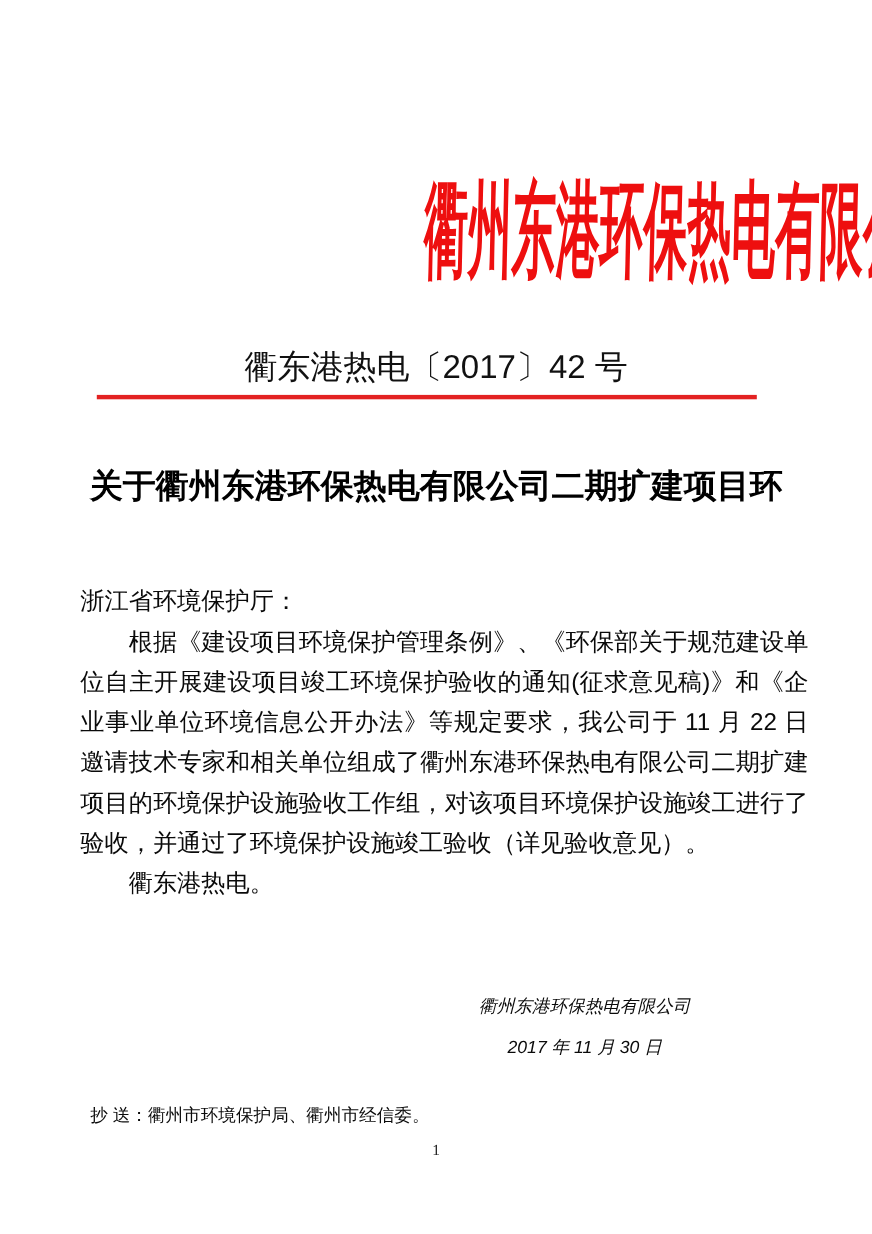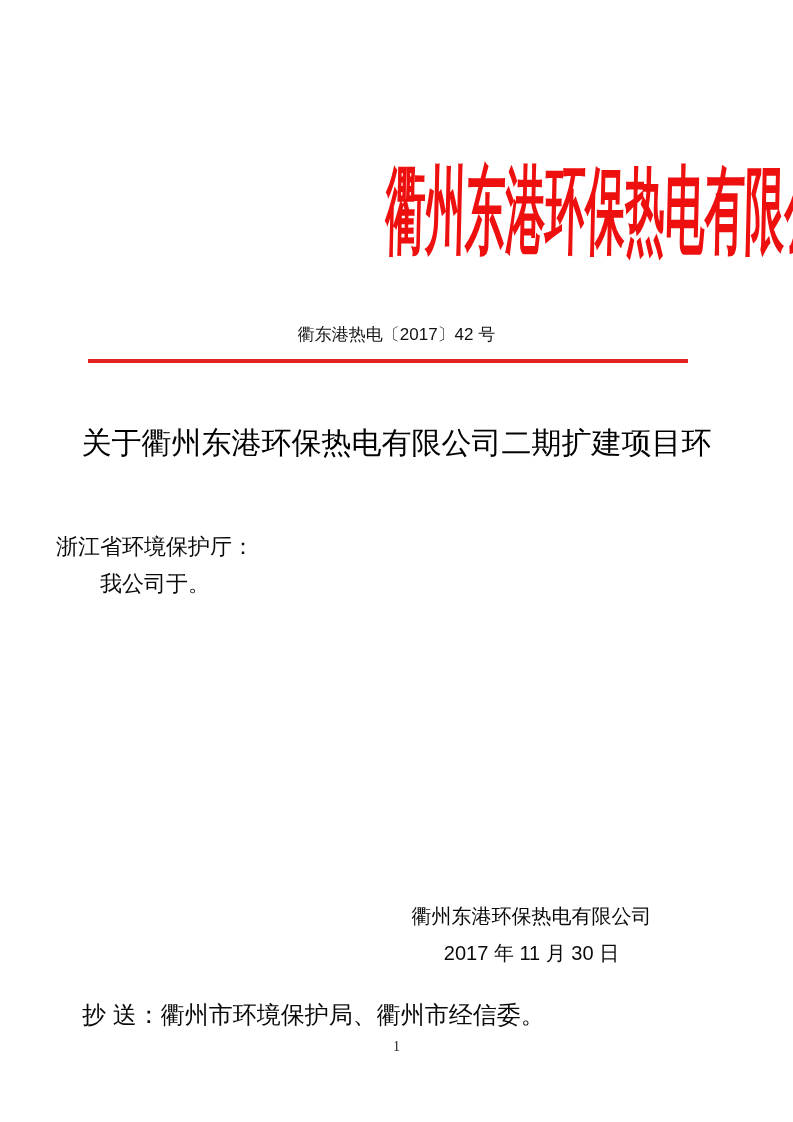--- a/index.html
+++ b/index.html
@@ -31,70 +31,71 @@
     transform: scaleX(0.42) skewX(-3deg);
     transform-origin: 50% 50%;
     font-family: "Liberation Sans", sans-serif;
   }
   .doc-number {
     position: absolute;
     top: 320px;
     left: 0;
     width: 100%;
     text-align: center;
-    font-size: 17px;
+    font-size: 30px;
     line-height: 30px;
     color: #111111;
   }
   .red-rule {
     position: absolute;
     top: 359px;
     left: 88px;
     width: 600px;
     height: 4px;
     background: #e32222;
   }
   .doc-title {
     position: absolute;
     top: 424px;
     left: 40px;
     width: 713px;
     text-align: center;
     font-family: "Liberation Serif", serif;
-    font-weight: normal;
+    font-weight: bold;
     font-size: 30px;
     line-height: 38px;
     color: #000000;
   }
   .body-text {
     position: absolute;
     top: 529px;
-    left: 56px;
+    left: 73px;
     width: 662px;
     font-size: 22px;
     line-height: 36.6px;
     text-align: justify;
     color: #0a0a0a;
   }
   .indent { text-indent: 2em; }
   .signature-block {
     position: absolute;
     top: 898px;
     left: 270px;
     right: 0;
     text-align: center;
-    font-size: 20px;
+    font-size: 16px;
     line-height: 36.5px;
     color: #0a0a0a;
+    font-style: italic;
   }
   .footer-cc {
     position: absolute;
     top: 1002px;
     left: 82px;
-    font-size: 24px;
+    font-size: 16px;
     line-height: 26px;
     color: #0a0a0a;
   }
   .page-num {
     position: absolute;
     top: 1039px;
     left: 0;
     width: 100%;
     text-align: center;
     font-size: 14px;
@@ -114,21 +115,22 @@
   <div class="doc-number">衢东港热电〔2017〕42 号</div>
 
   <div class="red-rule"></div>
 
   <div class="doc-title">
     <div>关于衢州东港环保热电有限公司二期扩建项目环</div>
   </div>
 
   <div class="body-text">
     <div>浙江省环境保护厅：</div>
-    <div class="indent">我公司于。</div>
+    <div class="indent">根据《建设项目环境保护管理条例》、《环保部关于规范建设单位自主开展建设项目竣工环境保护验收的通知(征求意见稿)》和《企业事业单位环境信息公开办法》等规定要求，我公司于 11 月 22 日邀请技术专家和相关单位组成了衢州东港环保热电有限公司二期扩建项目的环境保护设施验收工作组，对该项目环境保护设施竣工进行了验收，并通过了环境保护设施竣工验收（详见验收意见）。</div>
+    <div class="indent">衢东港热电。</div>
   </div>
 
   <div class="signature-block">
     <div>衢州东港环保热电有限公司</div>
     <div>2017 年 11 月 30 日</div>
   </div>
 
   <div class="footer-cc">抄 送：衢州市环境保护局、衢州市经信委。</div>
 
   <div class="page-num">1</div>

